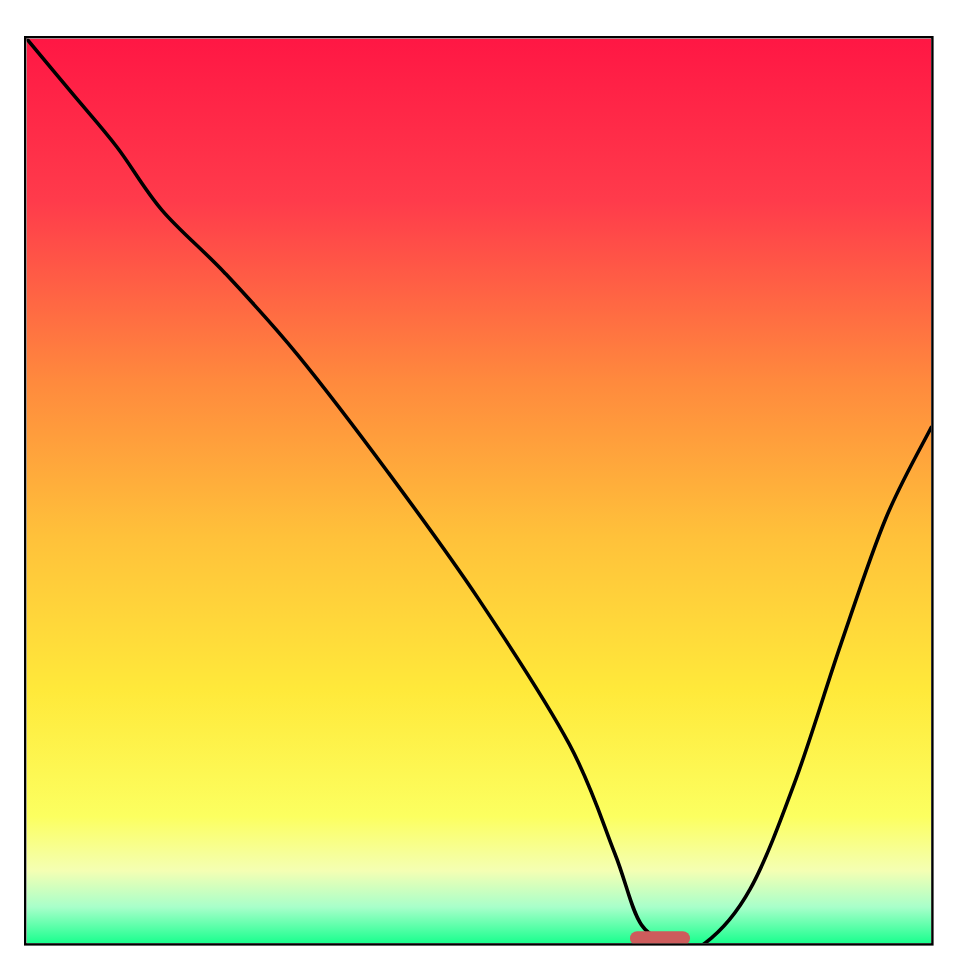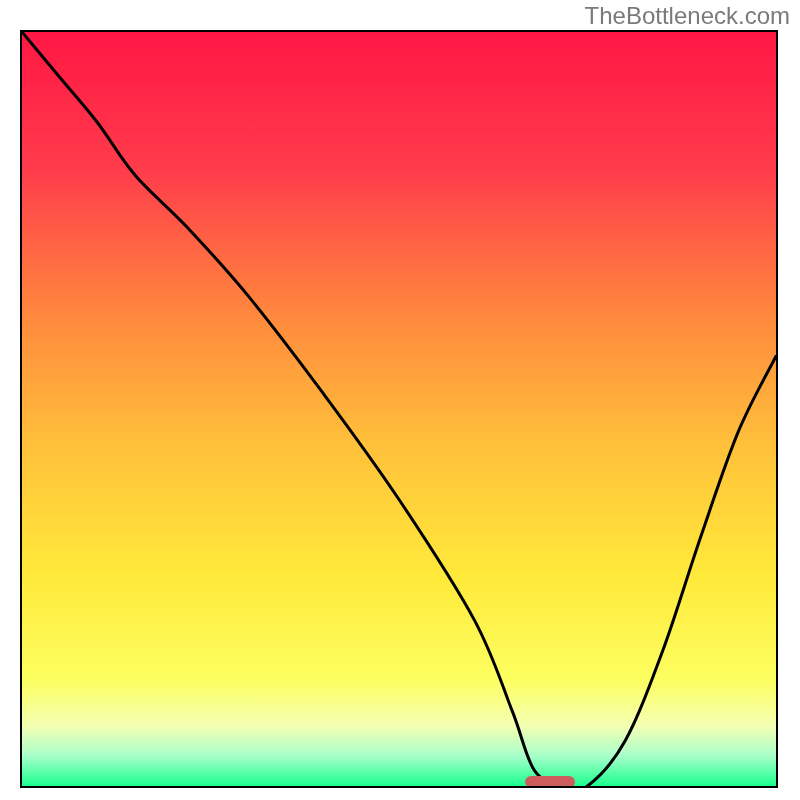--- a/index.html
+++ b/index.html
@@ -55,21 +55,20 @@
     height: 12px;
     background: #cd5c5c;
     border-radius: 6px;
     transform: translate(-50%, -50%);
   }
 </style>
 </head>
 <body>
 
 <div class="chart-container">
-  <div class="watermark">TheBottleneck.com</div>
 
   <div class="plot-border">
     <svg class="gradient-bg" viewBox="0 0 754 754" preserveAspectRatio="none">
       <defs>
         <linearGradient id="bgGrad" x1="0" y1="0" x2="0" y2="1">
             <stop offset="0%" stop-color="#ff1744"></stop>
             <stop offset="18%" stop-color="#ff3b4b"></stop>
             <stop offset="38%" stop-color="#ff8a3d"></stop>
             <stop offset="55%" stop-color="#ffc13a"></stop>
             <stop offset="72%" stop-color="#ffe93a"></stop>

